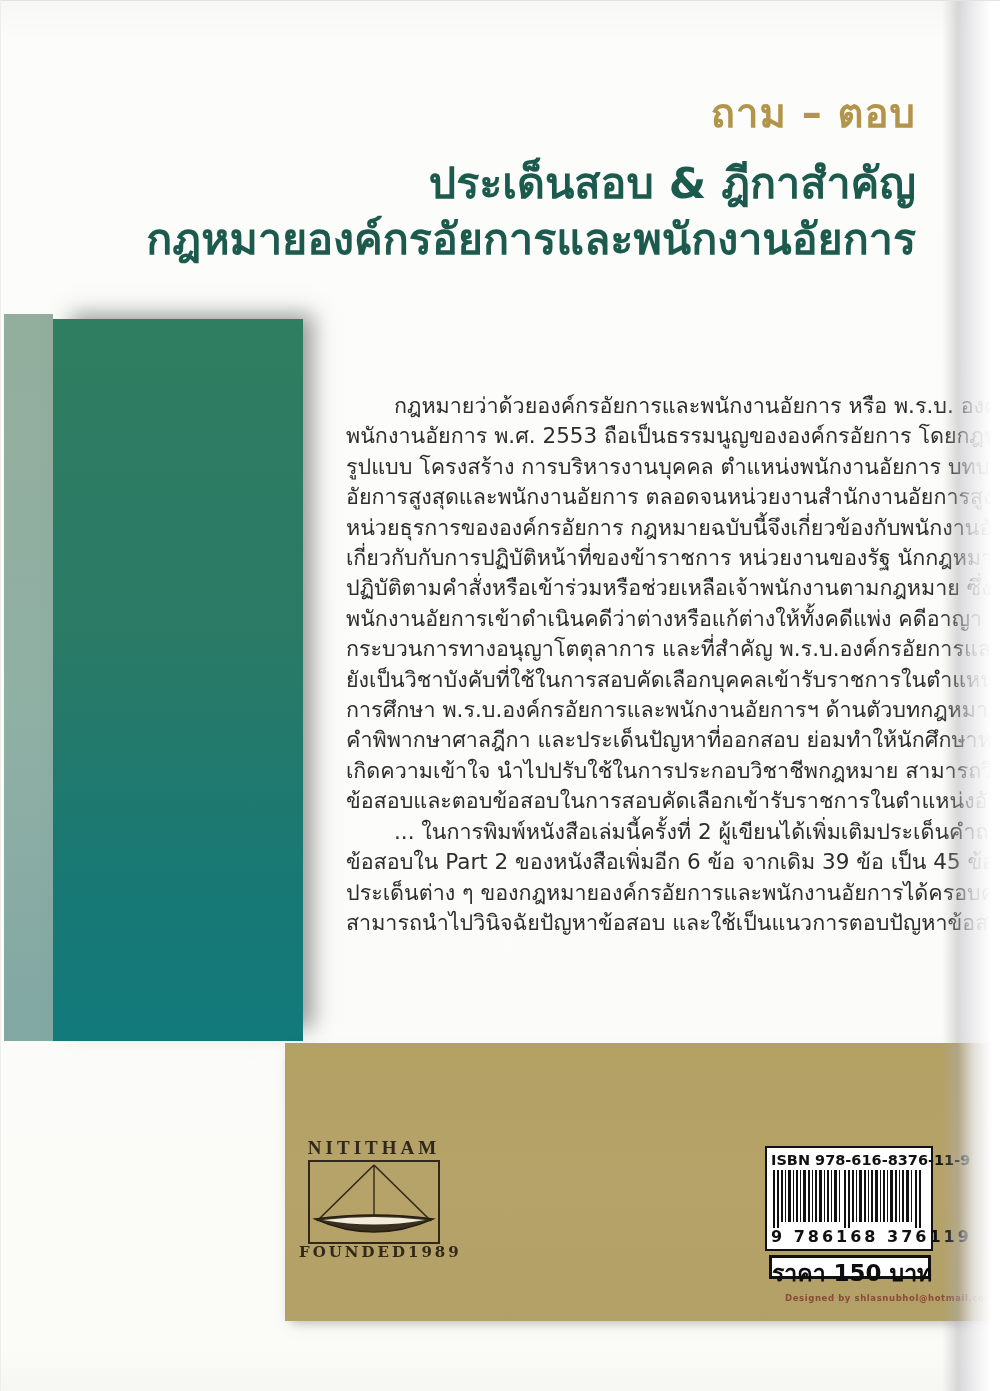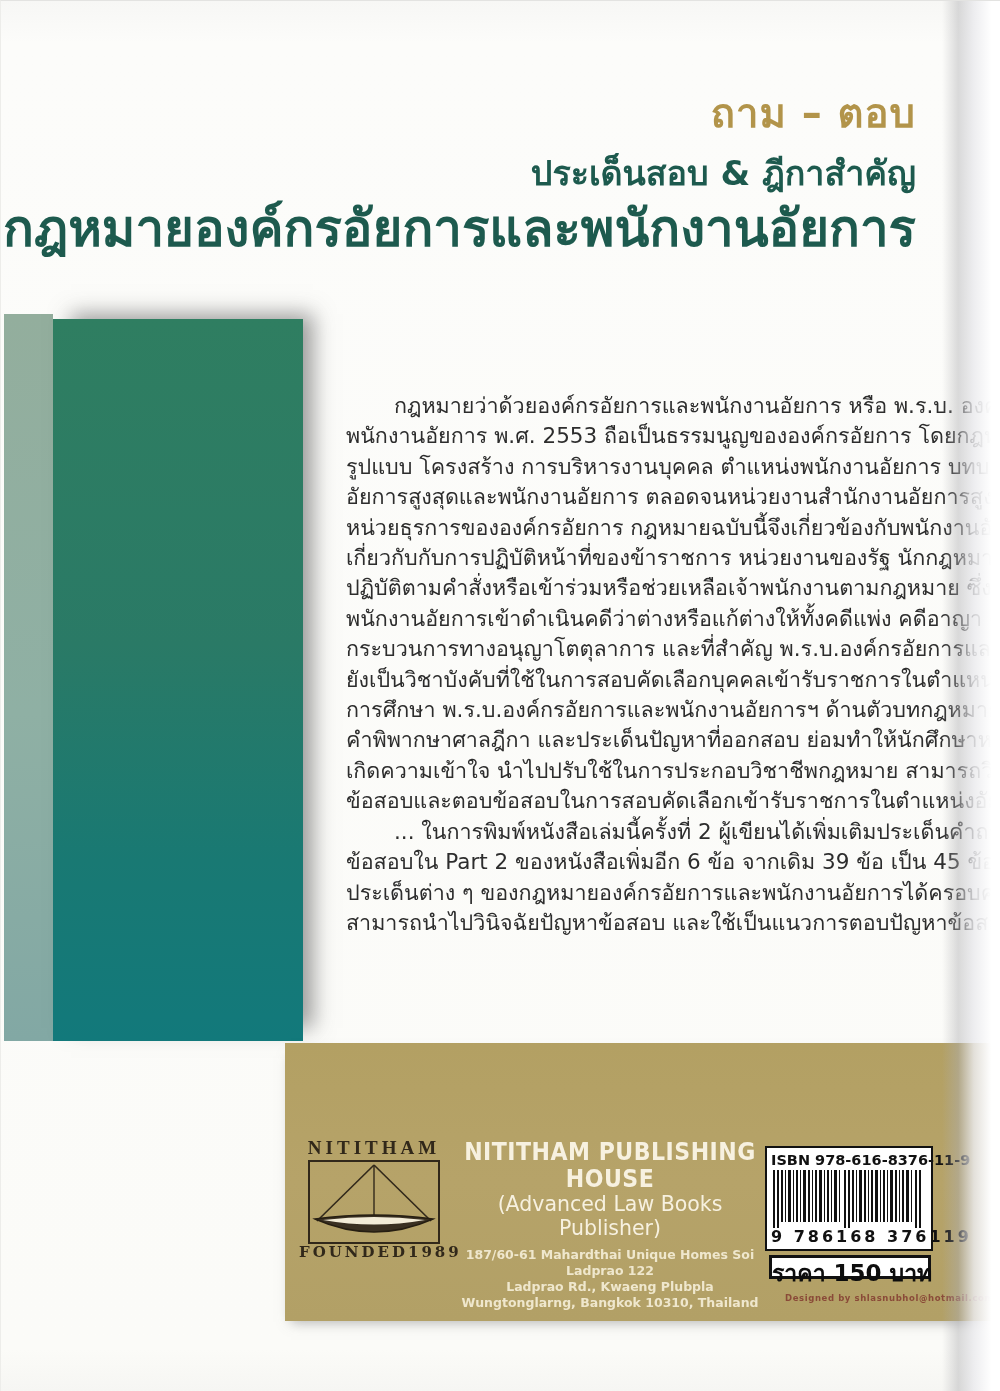--- a/index.html
+++ b/index.html
@@ -41,22 +41,22 @@
     text-align: right;
     white-space: nowrap;
   }
   .tagline {
     font-size: 40px; font-weight: bold;
     color: #b2944a;
     letter-spacing: 1px;
     line-height: 52px;
   }
   .title-line { color: #1d5a4e; font-weight: bold; }
-  .title-line.l1 { font-size: 34px; line-height: 57px; margin-top: 6px; }
-  .title-line.l2 { font-size: 51px; line-height: 54px; }
+  .title-line.l1 { font-size: 43px; line-height: 57px; margin-top: 16px; }
+  .title-line.l2 { font-size: 43px; line-height: 54px; }
 
   
   .blurb {
     position: absolute;
     left: 345px; top: 390px; width: 616px;
     color: #2d2d2d;
   }
   .blurb-line {
     font-size: 21.5px;
     line-height: 30.4px;
@@ -194,29 +194,20 @@
           <rect x="6" y="2" width="130" height="82" fill="none" stroke="#31281a" stroke-width="2"></rect>
           <line x1="71" y1="6" x2="14" y2="62" stroke="#31281a" stroke-width="1.6"></line>
           <line x1="71" y1="6" x2="128" y2="62" stroke="#31281a" stroke-width="1.6"></line>
           <line x1="71" y1="6" x2="71" y2="68" stroke="#31281a" stroke-width="1.4"></line>
           <path d="M12 60 Q71 52 130 60 Q71 86 12 60 Z" fill="#3a3022" stroke="#261e12" stroke-width="1.5"></path>
           <path d="M20 61 Q71 55 122 61 Q71 70 20 61 Z" fill="#f3ecd8" stroke="none"></path>
         </svg>
         <div class="logo-founded">FOUNDED1989</div>
       </div>
 
-      <div class="pub-info">
-        <div class="pub-name">NITITHAM PUBLISHING HOUSE</div>
-        <div class="pub-subtitle">(Advanced Law Books Publisher)</div>
-        <div class="pub-address">
-          <div>187/60-61 Mahardthai Unique Homes Soi Ladprao 122</div>
-          <div>Ladprao Rd., Kwaeng Plubpla</div>
-          <div>Wungtonglarng, Bangkok 10310, Thailand</div>
-        </div>
-      </div>
 
       <div class="isbn-box">
         <div class="isbn-label">ISBN 978-616-8376-11-9</div>
         <svg class="barcode" width="152" height="58" viewBox="0 0 152 58">
           <g fill="#111111">
             <rect x="0" y="0" width="2" height="58"></rect>
               <rect x="4" y="0" width="2" height="58"></rect>
             <rect x="8" y="0" width="2" height="52"></rect>
               <rect x="12" y="0" width="1" height="52"></rect>
             <rect x="15" y="0" width="3" height="52"></rect>

